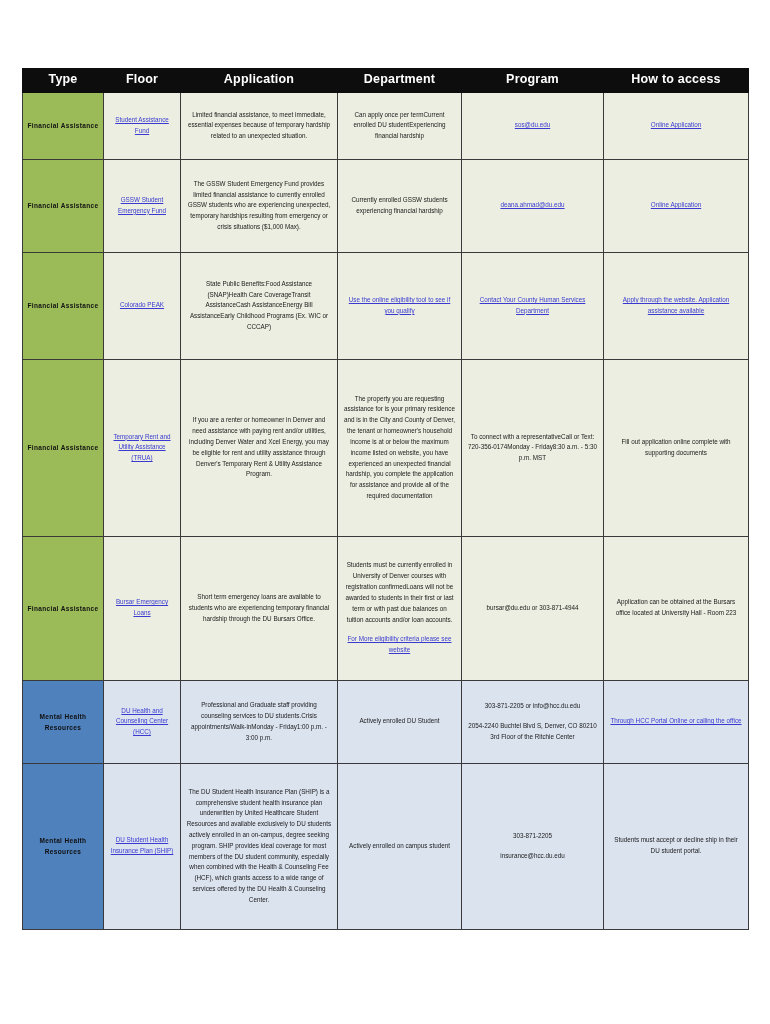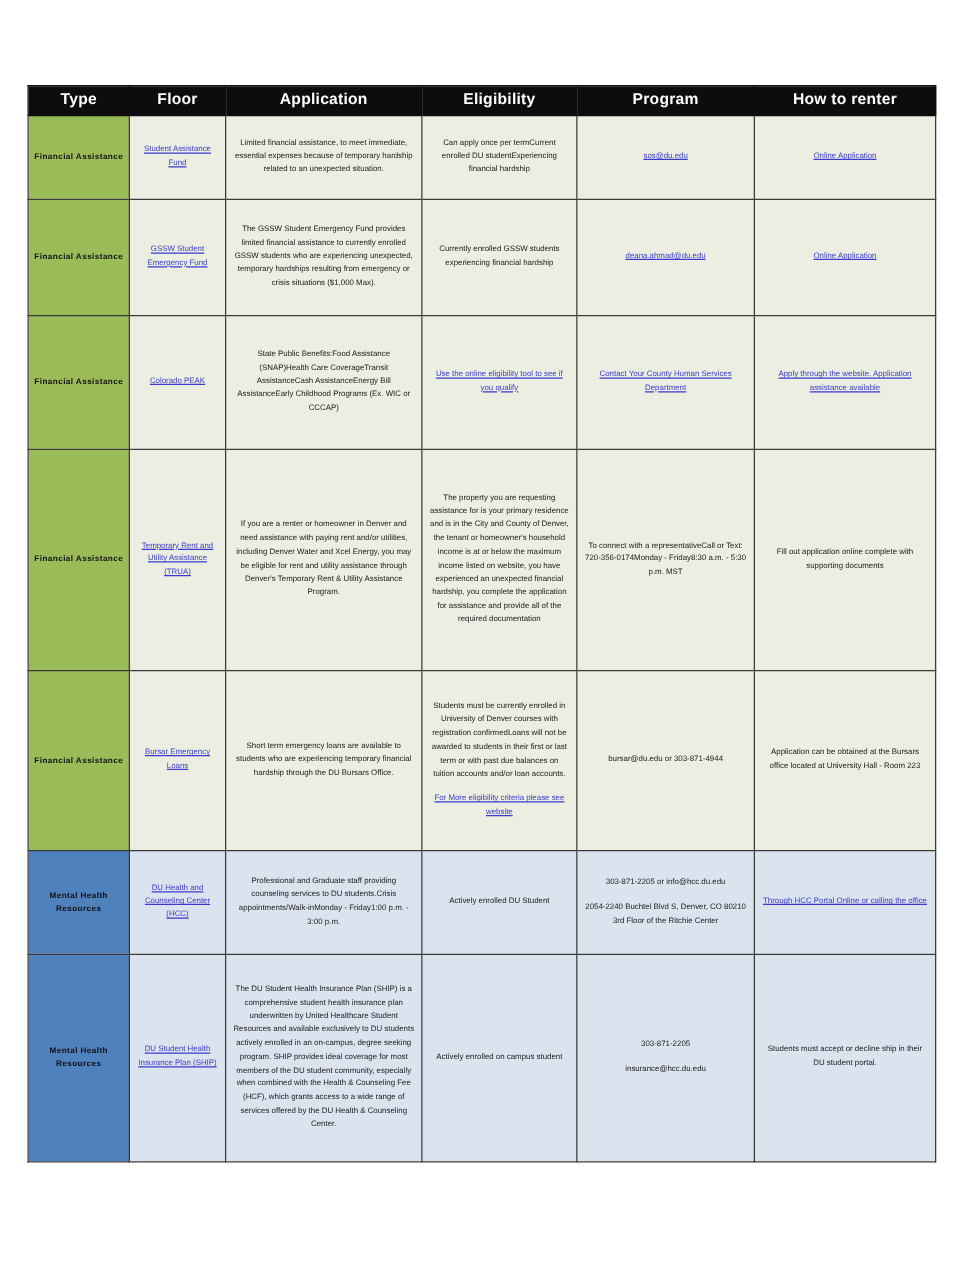--- a/index.html
+++ b/index.html
@@ -101,23 +101,23 @@
           <col class="c-desc">
         <col class="c-elig">
           <col class="c-contact">
           <col class="c-apply">
       </colgroup>
       <thead>
         <tr>
           <th>Type</th>
           <th>Floor</th>
           <th>Application</th>
-          <th>Eligibility</th>
+          <th>Department</th>
           <th>Program</th>
-          <th>How to renter</th>
+          <th>How to access</th>
         </tr>
       </thead>
       <tbody id="table-body">
           <tr class="band-financial" style="height: 67px;">
             <td class="type-cell"><span>Financial Assistance</span></td>
             <td>
               <span class="link name-link">Student Assistance Fund</span>
             </td>
             <td>
               <span class="cell-text">Limited financial assistance, to meet immediate, essential expenses because of temporary hardship related to an unexpected situation.</span>

